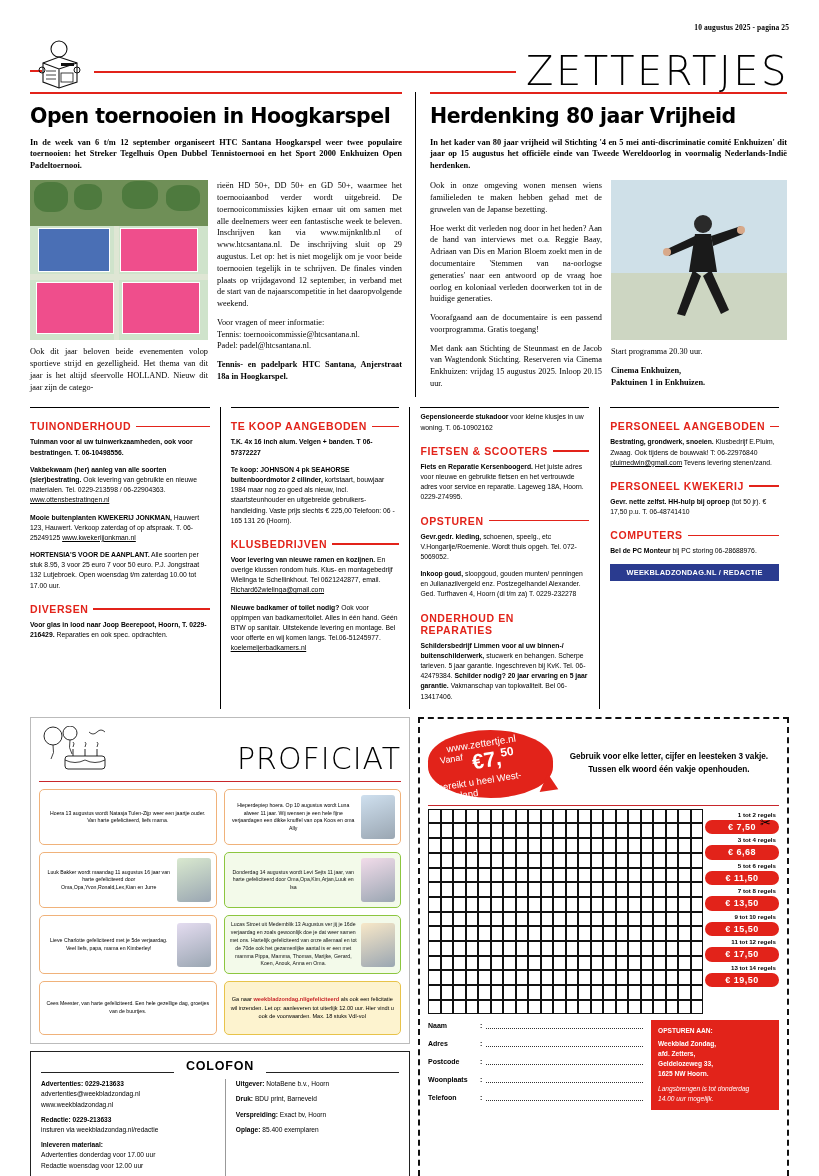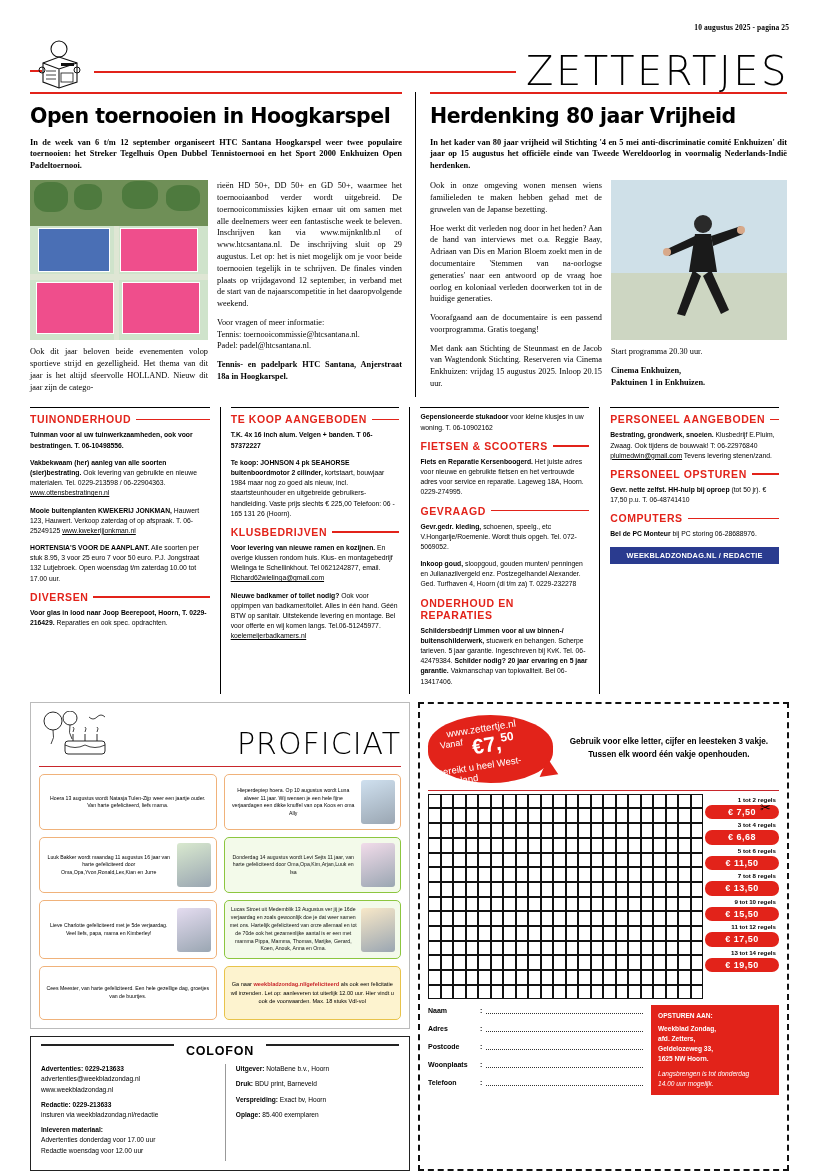--- a/index.html
+++ b/index.html
@@ -61,21 +61,21 @@
   .dancer { background: linear-gradient(#cfe0e8 0 58%, #cdd6c2 58% 100%); }
   .dancer .fig { position: absolute; left: 48px; top: 30px; width: 86px; height: 110px; }
 
   
   .classifieds { display: flex; padding: 10px 30px 0 30px; gap: 0; }
   .cl-col { width: 192px; padding-right: 10px; }
   .cl-col + .cl-col { border-left: 1px solid #000; padding-left: 10px; }
   .cl-head {
     display: flex; align-items: center; gap: 5px;
     color: #e2231a; font-weight: bold; font-size: 10.5px; letter-spacing: .6px;
-    margin: 5px 0 5px 0;
+    margin: 12px 0 5px 0;
   }
   .cl-head .ln { flex: 1 1 auto; height: 1.6px; background: #e2231a; }
   .ad { font-size: 6.8px; line-height: 1.5; margin-bottom: 7px; }
   .ad b { font-weight: bold; }
   .ad u { text-decoration: underline; }
   .cl-toprule { height: 1.6px; background: #000; }
 
   
   .redactie {
     border: 1.5px solid #2a3b8f; margin-top: 6px; text-align: center;
@@ -104,21 +104,21 @@
   .card .txt { flex: 1 1 auto; }
   .card .thumb { width: 34px; height: 44px; flex: 0 0 34px; border-radius: 3px; }
   .card.green { border-color: #8cc63f; background: #f3faea; }
   .card.green .txt { color: #111; }
   .card.ga { background: #fdf3cf; border-color: #e8c34a; }
   .ga-txt { font-size: 5.6px; line-height: 1.55; text-align: center; }
   .ga-txt b { color: #c8262b; }
 
   
   .colofon { width: 380px; border: 1px solid #222; margin-top: 7px; padding: 7px 10px 9px 10px; }
-  .col-head { display: flex; align-items: flex-start; gap: 12px; margin-bottom: 6px; }
+  .col-head { display: flex; align-items: flex-end; gap: 12px; margin-bottom: 6px; }
   .col-head .ln { flex: 1 1 auto; height: 1.4px; background: #222; }
   .col-head h3 { font-size: 12.5px; font-weight: bold; letter-spacing: .8px; }
   .col-body { display: flex; gap: 10px; font-size: 6.6px; line-height: 1.55; }
   .col-body > div { flex: 1 1 50%; }
   .col-body > div + div { border-left: 1px solid #999; padding-left: 10px; }
   .col-body p { margin-bottom: 5px; }
 
   
   .coupon {
     position: relative; width: 380px; margin-left: 8px;
@@ -290,40 +290,40 @@
       <div class="cl-col">
         <div class="cl-toprule"></div>
         <div style="height: 4px;"></div>
         <div class="ad"><b>Gepensioneerde stukadoor</b> voor kleine klusjes in uw woning. T. 06-10902162</div>
         <div class="cl-head">
           <span>FIETSEN &amp; SCOOTERS</span>
           <div class="ln"></div>
         </div>
         <div class="ad"><b>Fiets en Reparatie Kersenboogerd.</b> Het juiste adres voor nieuwe en gebruikte fietsen en het vertrouwde adres voor service en reparatie. Lageweg 18A, Hoorn. 0229-274995.</div>
         <div class="cl-head">
-          <span>GEVRAAGD</span>
+          <span>OPSTUREN</span>
           <div class="ln"></div>
         </div>
         <div class="ad"><b>Gevr.gedr. kleding,</b> schoenen, speelg., etc V.Hongarije/Roemenie. Wordt thuis opgeh. Tel. 072-5069052.</div>
         <div class="ad"><b>Inkoop goud,</b> sloopgoud, gouden munten/ penningen en Julianazilvergeld enz. Postzegelhandel Alexander. Ged. Turfhaven 4, Hoorn (di t/m za) T. 0229-232278</div>
         <div class="cl-head">
           <span>ONDERHOUD EN REPARATIES</span>
           <div class="ln"></div>
         </div>
         <div class="ad"><b>Schildersbedrijf Limmen voor al uw binnen-/ buitenschilderwerk,</b> stucwerk en behangen. Scherpe tarieven. 5 jaar garantie. Ingeschreven bij KvK. Tel. 06-42479384. <b>Schilder nodig? 20 jaar ervaring en 5 jaar garantie.</b> Vakmanschap van topkwaliteit. Bel 06-13417406.</div>
       </div>
       <div class="cl-col">
         <div class="cl-toprule"></div>
         <div class="cl-head">
           <span>PERSONEEL AANGEBODEN</span>
           <div class="ln"></div>
         </div>
         <div class="ad"><b>Bestrating, grondwerk, snoeien.</b> Klusbedrijf E.Pluim, Zwaag. Ook tijdens de bouwvak! T: 06-22976840 <u>pluimedwin@gmail.com</u> Tevens levering stenen/zand.</div>
         <div class="cl-head">
-          <span>PERSONEEL OPSTUREN</span>
+          <span>PERSONEEL KWEKERIJ</span>
           <div class="ln"></div>
         </div>
         <div class="ad"><b>Gevr. nette zelfst. HH-hulp bij oproep</b> (tot 50 jr). € 17,50 p.u. T. 06-48741410</div>
         <div class="cl-head">
           <span>COMPUTERS</span>
           <div class="ln"></div>
         </div>
         <div class="ad"><b>Bel de PC Monteur</b> bij PC storing 06-28688976.</div>
         <div class="redactie-bar">WEEKBLADZONDAG.NL / REDACTIE</div>
       </div>

